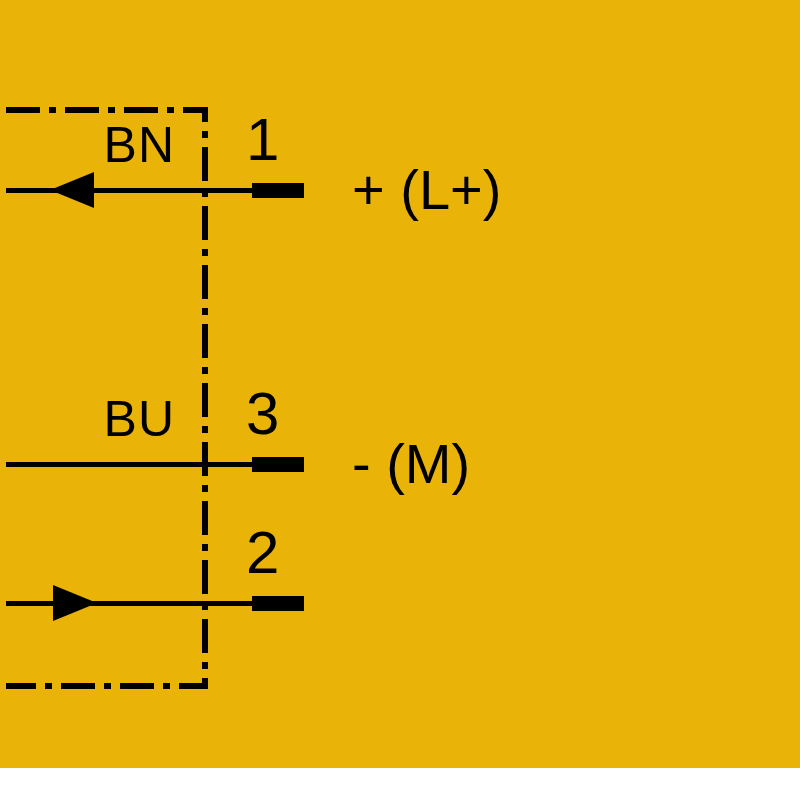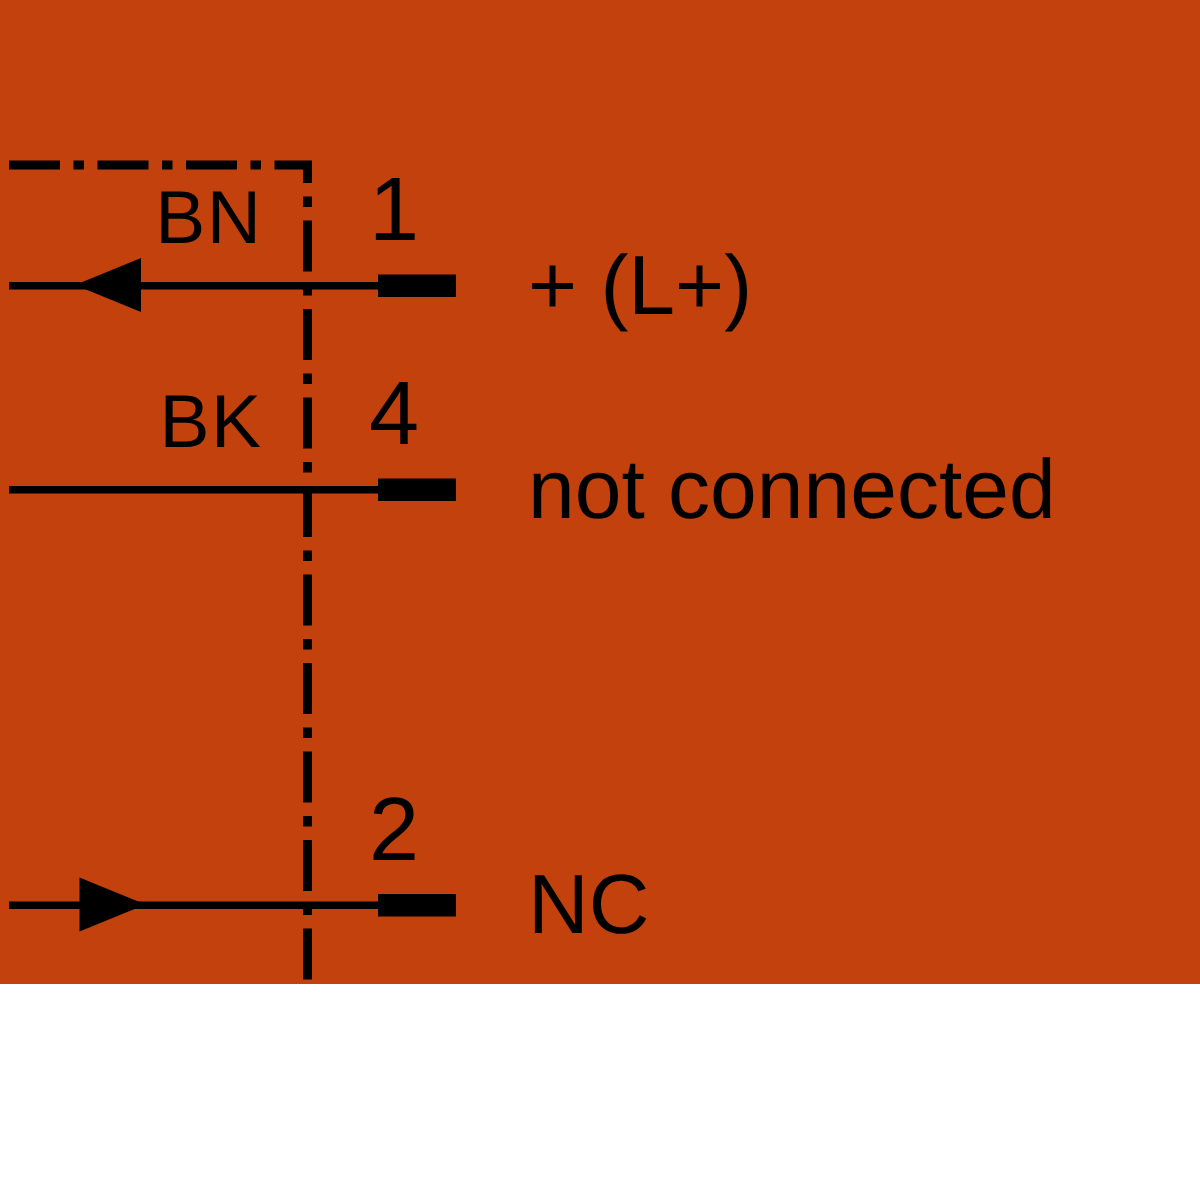--- a/index.html
+++ b/index.html
@@ -4,22 +4,22 @@
 <style>
   html, body {
     margin: 0;
     padding: 0;
     background: #ffffff;
     font-family: "Liberation Sans", sans-serif;
   }
   #stage {
     position: relative;
     width: 800px;
-    height: 656px;
-    background: #c2410c;
+    height: 768px;
+    background: #eab308;
     overflow: hidden;
   }
   .outline-svg {
     position: absolute;
     left: 0;
     top: 0;
   }
   .row {
     position: absolute;
     left: 0;
@@ -102,30 +102,29 @@
 
   <div class="row" style="top:110px">
     <div class="color-label">BN</div>
     <div class="pin-label">1</div>
     <div class="wire"></div>
     <div class="arrow-left"></div>
     <div class="terminal"></div>
     <div class="signal-label">+ (L+)</div>
   </div>
 
-  <div class="row" style="top:246px">
-    <div class="color-label">BK</div>
-    <div class="pin-label">4</div>
+
+  <div class="row" style="top:384px">
+    <div class="color-label">BU</div>
+    <div class="pin-label">3</div>
     <div class="wire"></div>
     <div class="terminal"></div>
-    <div class="signal-label">not connected</div>
+    <div class="signal-label">- (M)</div>
   </div>
-
 
   <div class="row" style="top:523px">
     <div class="pin-label">2</div>
     <div class="wire"></div>
     <div class="arrow-right"></div>
     <div class="terminal"></div>
-    <div class="signal-label">NC</div>
   </div>
 
 </div>
 
 </body></html>

